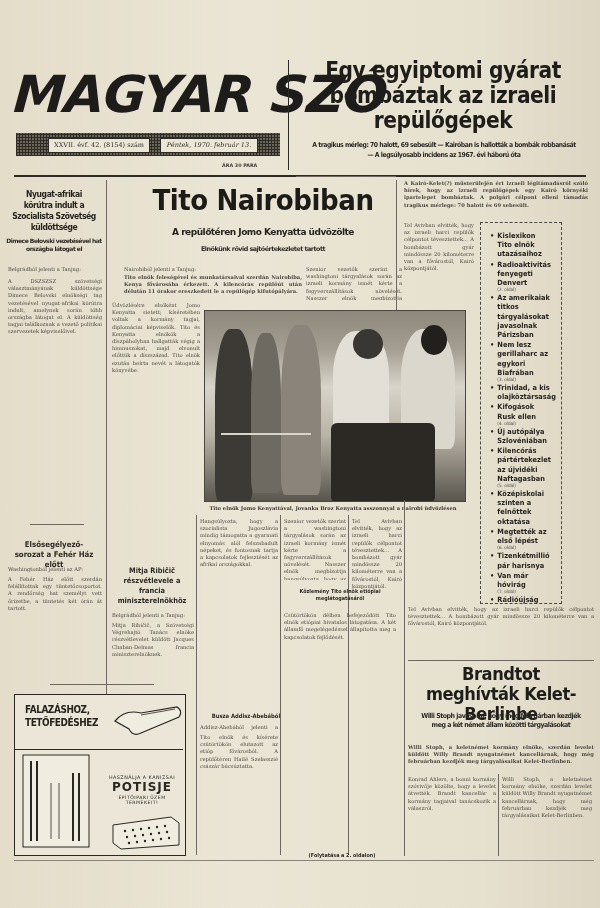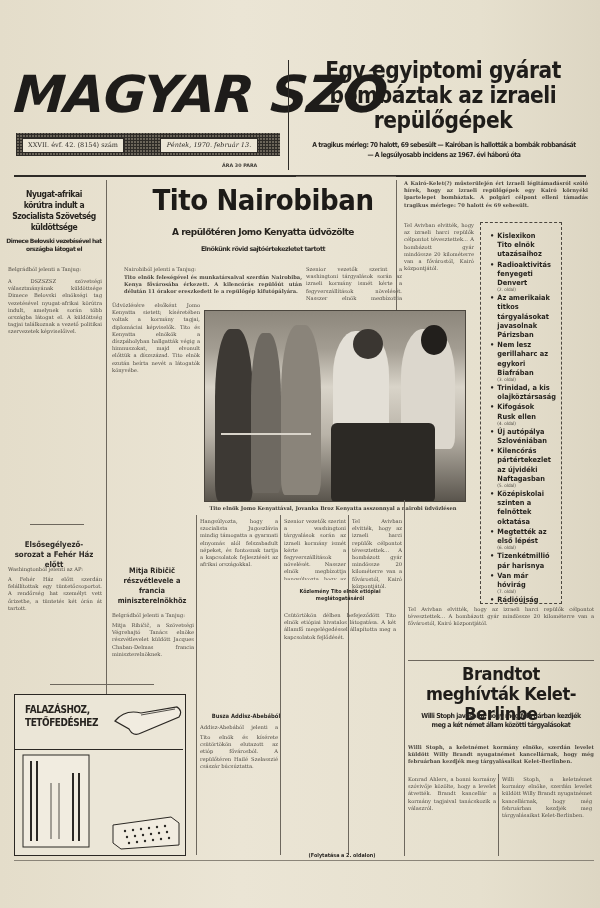--- a/index.html
+++ b/index.html
@@ -61,21 +61,21 @@
 
   .small-head { text-align:center; font-family:"DejaVu Sans", sans-serif; font-weight:bold; color:#2b2824; transform:scaleX(0.9); }
 </style>
 </head>
 <body>
 
 <div class="page">
 
   <div class="abs logo">MAGYAR SZÓ</div>
   <div class="abs hatch"></div>
-  <div class="abs issue-box" style="left:22px;width:100px;">XXVII. évf. 42. (8154) szám</div>
+  <div class="abs issue-box" style="left:48px;width:100px;">XXVII. évf. 42. (8154) szám</div>
   <div class="abs issue-box" style="left:160px;width:96px;font-style:italic;">Péntek, 1970. február 13.</div>
   <div class="abs price">ÁRA 30 PARA</div>
   <div class="rule-v" style="left:288px;top:60px;height:110px;background:#2e2b27;"></div>
   <div class="rule-h" style="left:14px;top:175px;width:572px;height:1.5px;background:#2e2b27;"></div>
 
   <div class="abs main-head cond">Egy egyiptomi gyárat bombáztak az izraeli repülőgépek</div>
   <div class="abs main-sub cond">A tragikus mérleg: 70 halott, 69 sebesült — Kairóban is hallották a bombák robbanását — A legsúlyosabb incidens az 1967. évi háború óta</div>
   <div class="abs txt" style="left:404px;top:180px;width:184px;height:36px;font-weight:bold;">A Kairó-Kelet(?) műsterülején ért izraeli légitámadásról szóló hírek, hogy az izraeli repülőgépek egy Kairó környéki ipartelepet bombáztak. A polgári célpont elleni támadás tragikus mérlege: 70 halott és 69 sebesült.</div>
   <div class="rule-h" style="left:296px;top:176px;width:100px;"></div>
   <div class="abs txt" style="left:404px;top:222px;width:70px;height:86px;">Tel Avivban elvitték, hogy az izraeli harci repülők célpontot tévesztettek... A bombázott gyár mindössze 20 kilométerre van a fővárostól, Kairó központjától.</div>
@@ -174,20 +174,26 @@
     <div class="rule-h" style="left:0;top:54px;width:168px;background:#2b2824;"></div>
     <svg class="abs" style="left:6px;top:58px;" width="72" height="98">
       <rect x="2" y="2" width="66" height="92" fill="#f1ece0" stroke="#2b2824" stroke-width="1"></rect>
       <line x1="10" y1="8" x2="10" y2="88" stroke="#2b2824" stroke-width="2"></line>
       <line x1="16" y1="8" x2="16" y2="88" stroke="#2b2824" stroke-width="2"></line>
       <line x1="52" y1="20" x2="52" y2="88" stroke="#2b2824" stroke-width="2"></line>
       <line x1="58" y1="20" x2="58" y2="88" stroke="#2b2824" stroke-width="2"></line>
       <line x1="30" y1="30" x2="30" y2="86" stroke="#2b2824" stroke-width="0.8"></line>
       <line x1="38" y1="30" x2="38" y2="86" stroke="#2b2824" stroke-width="0.8"></line>
     </svg>
+    <div class="abs ad-text">
+      <div style="font-size:4.8px;letter-spacing:0.5px;">HASZNÁLJA A KANIZSAI</div>
+      <div style="font-size:12px;font-weight:bold;letter-spacing:1px;line-height:15px;">POTISJE</div>
+      <div style="font-size:4.6px;letter-spacing:0.5px;">ÉPÍTŐIPARI ÜZEM</div>
+      <div style="font-size:4.6px;letter-spacing:0.5px;">TERMÉKEIT!</div>
+    </div>
     <svg class="abs" style="left:96px;top:120px;" width="70" height="36">
       <polygon points="2,10 60,2 68,8 68,30 10,34 2,28" fill="#f1ece0" stroke="#2b2824" stroke-width="1"></polygon>
       <g fill="#2b2824">
         <circle cx="14" cy="16" r="1.2"></circle>
           <circle cx="22" cy="15" r="1.2"></circle>
           <circle cx="30" cy="14" r="1.2"></circle>
           <circle cx="38" cy="13" r="1.2"></circle>
           <circle cx="46" cy="12" r="1.2"></circle>
           <circle cx="54" cy="11" r="1.2"></circle>
         <circle cx="16" cy="22" r="1.2"></circle>

